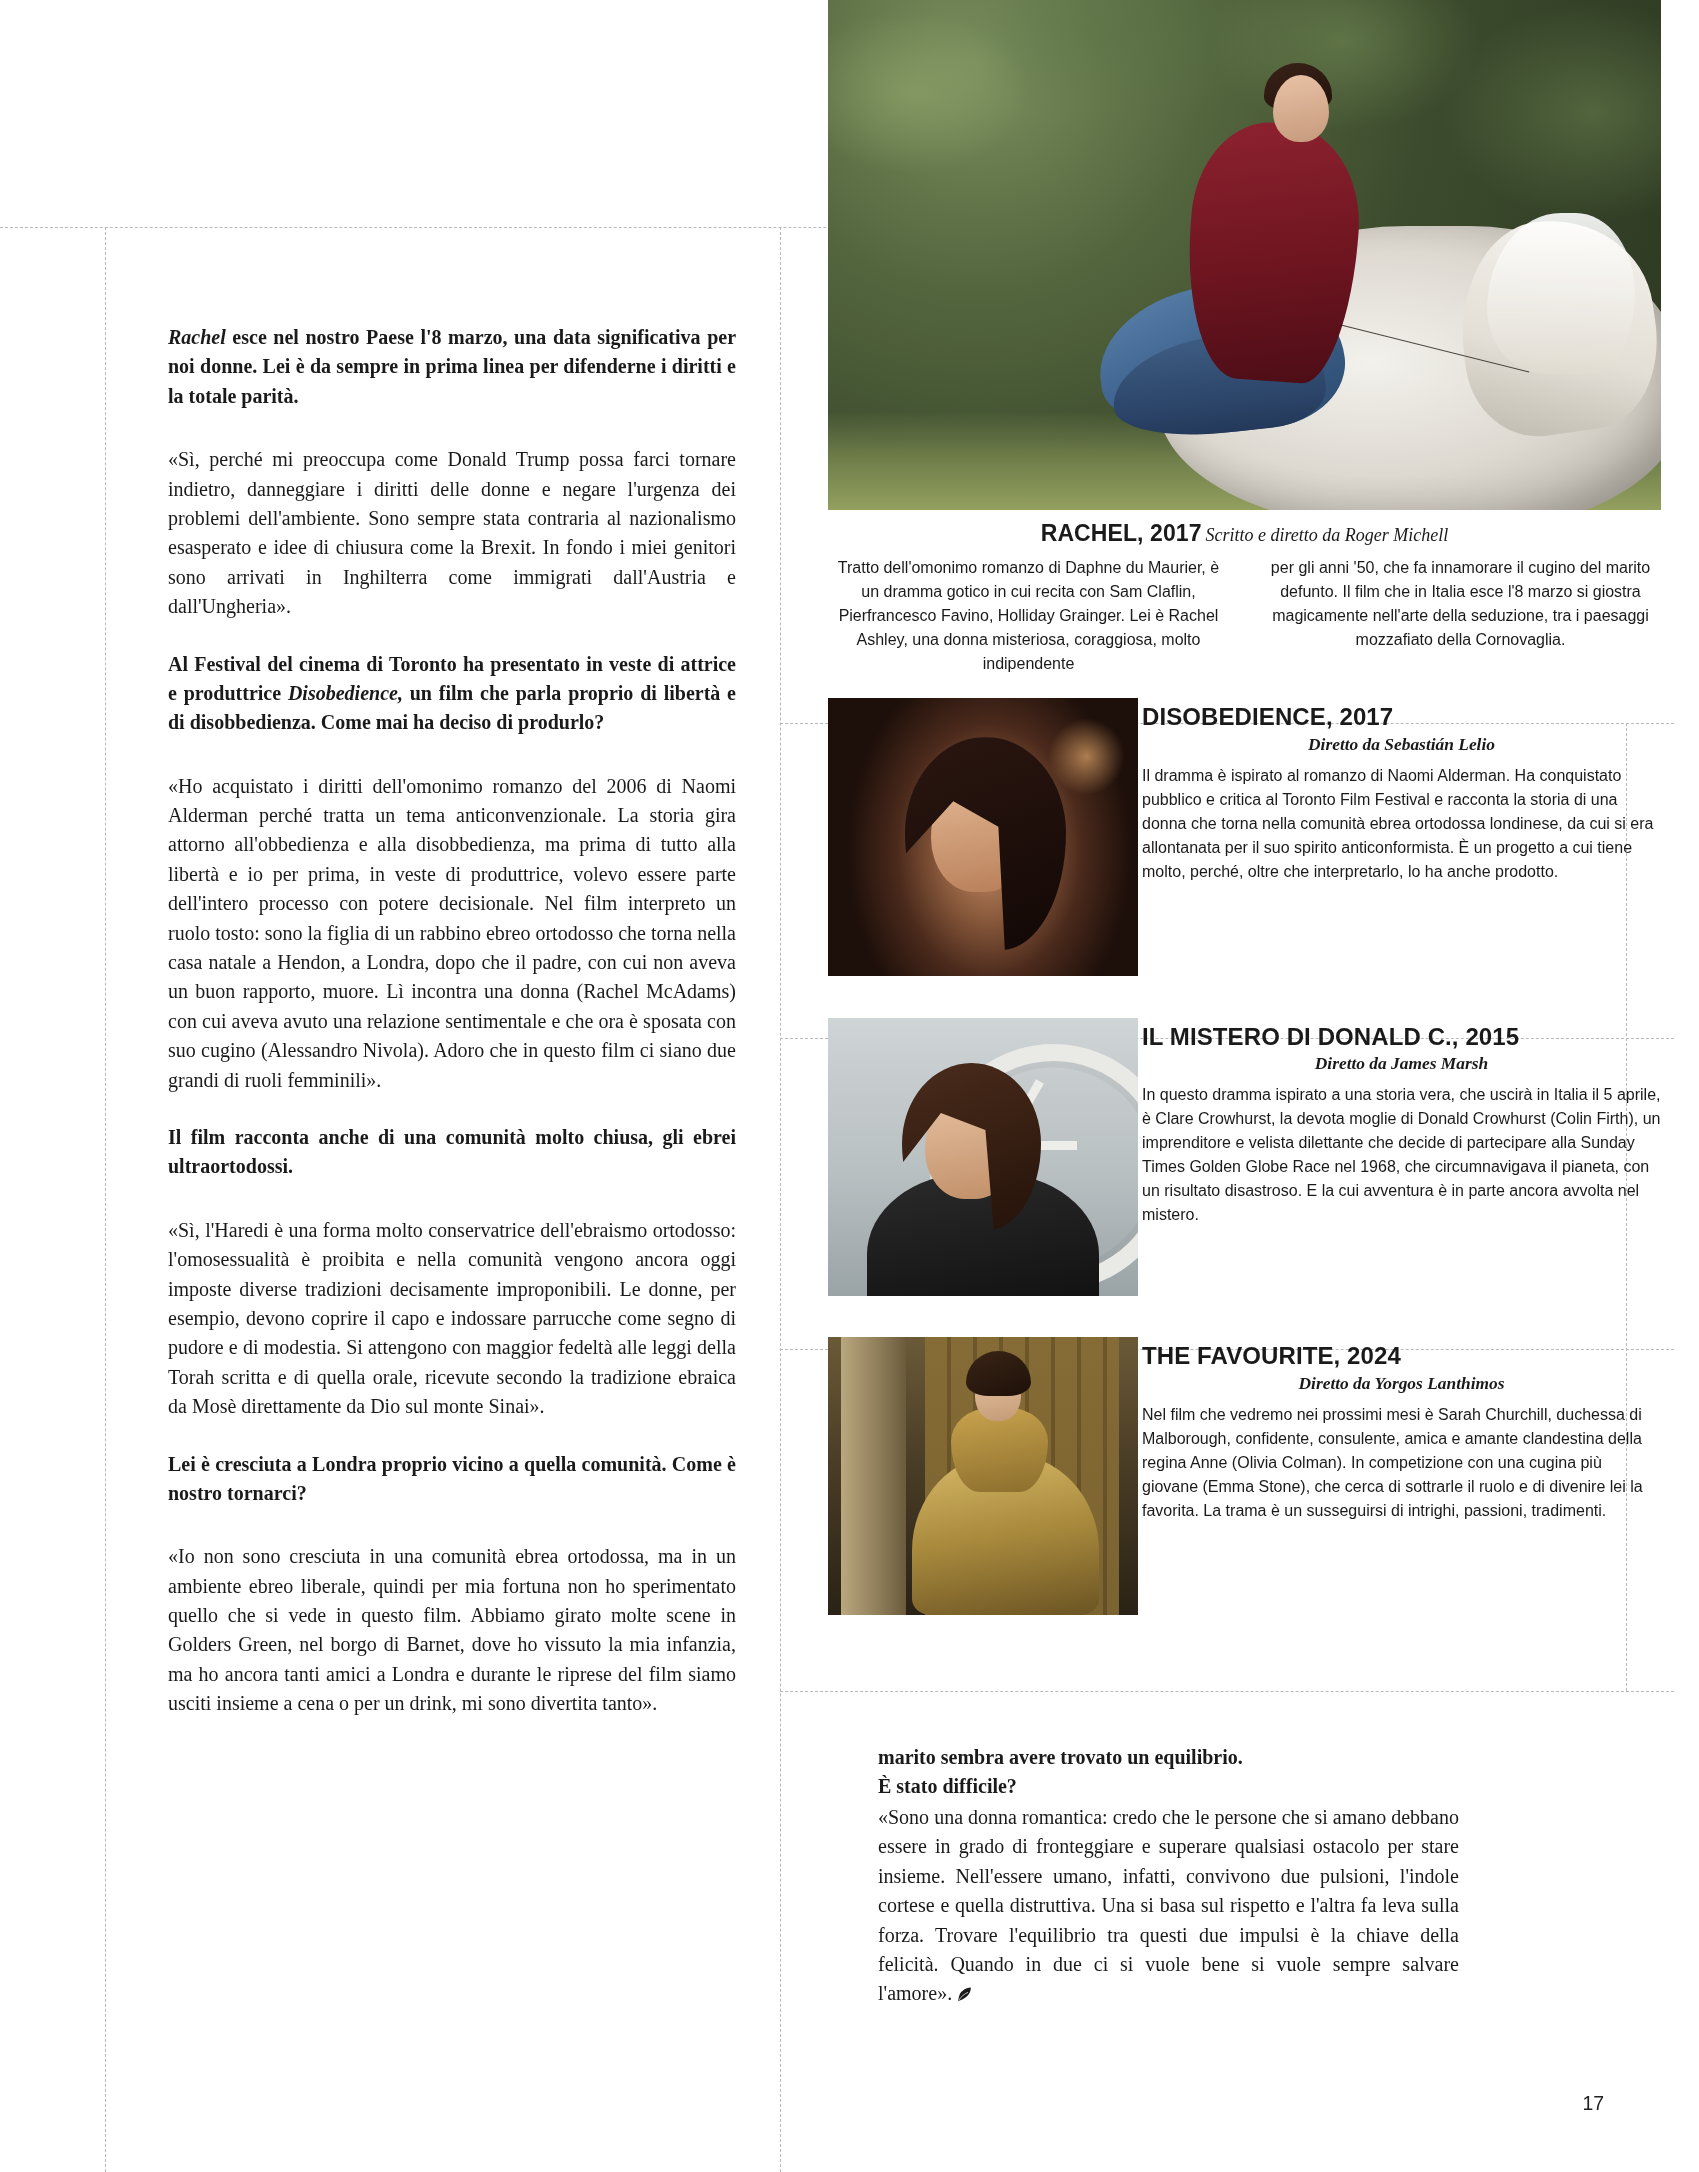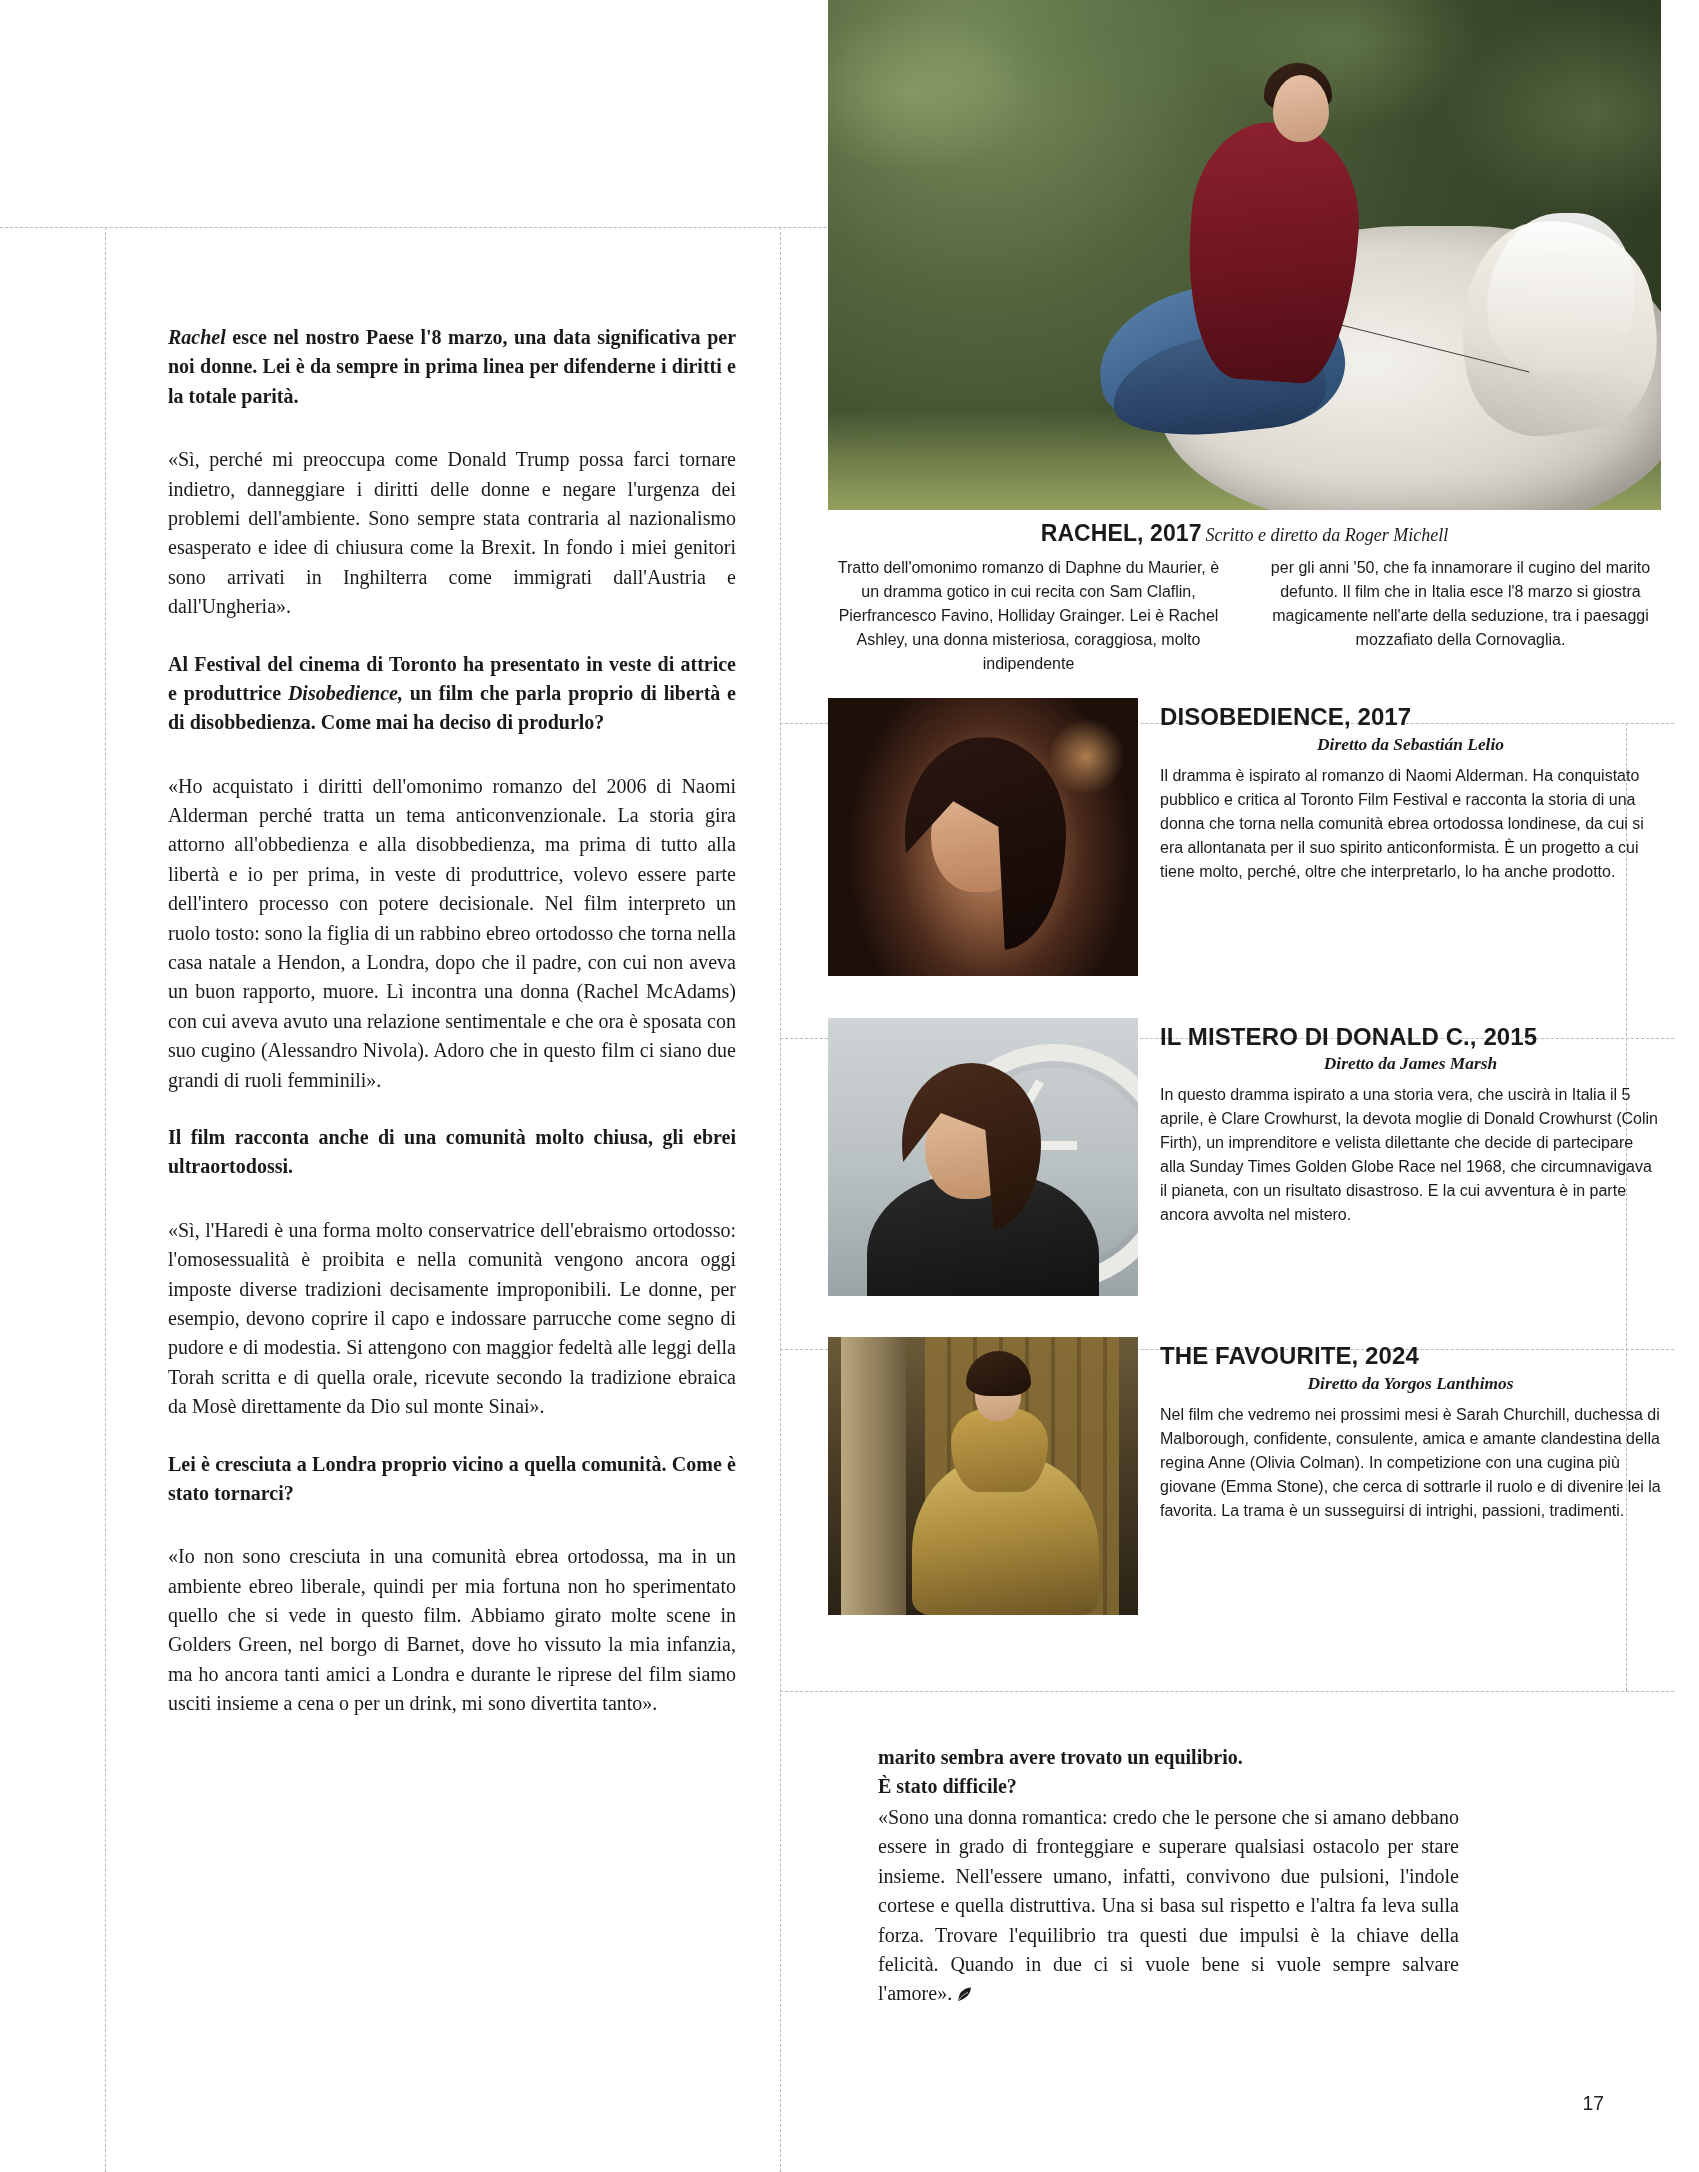--- a/index.html
+++ b/index.html
@@ -206,21 +206,21 @@
     margin-top: 9px;
     column-count: 2;
     column-gap: 31px;
     font-family: "Liberation Sans", sans-serif;
     font-size: 16px;
     line-height: 1.5;
   }
 
   .film-card {
     display: flex;
-    gap: 22px;
+    gap: 4px;
     margin-top: 22px;
     padding-bottom: 19.4px;
   }
   .film-thumb {
     width: 310px;
     height: 278px;
     flex: 0 0 310px;
     overflow: hidden;
     position: relative;
   }
@@ -401,21 +401,21 @@
 
   <p class="question"><em>Rachel</em> <span>esce nel nostro Paese l'8 marzo, una data significativa per noi donne. Lei è da sempre in prima linea per difenderne i diritti e la totale parità.</span></p>
   <p class="answer q">«Sì, perché mi preoccupa come Donald Trump possa farci tornare indietro, danneggiare i diritti delle donne e negare l'urgenza dei problemi dell'ambiente. Sono sempre stata contraria al nazionalismo esasperato e idee di chiusura come la Brexit. In fondo i miei genitori sono arrivati in Inghilterra come immigrati dall'Austria e dall'Ungheria».</p>
 
   <p class="question">Al Festival del cinema di Toronto ha presentato in veste di attrice e produttrice <em>Disobedience,</em> un film che parla proprio di libertà e di disobbedienza. Come mai ha deciso di produrlo?</p>
   <p class="answer q">«Ho acquistato i diritti dell'omonimo romanzo del 2006 di Naomi Alderman perché tratta un tema anticonvenzionale. La storia gira attorno all'obbedienza e alla disobbedienza, ma prima di tutto alla libertà e io per prima, in veste di produttrice, volevo essere parte dell'intero processo con potere decisionale. Nel film interpreto un ruolo tosto: sono la figlia di un rabbino ebreo ortodosso che torna nella casa natale a Hendon, a Londra, dopo che il padre, con cui non aveva un buon rapporto, muore. Lì incontra una donna (Rachel McAdams) con cui aveva avuto una relazione sentimentale e che ora è sposata con suo cugino (Alessandro Nivola). Adoro che in questo film ci siano due grandi di ruoli femminili».</p>
 
   <p class="question">Il film racconta anche di una comunità molto chiusa, gli ebrei ultraortodossi.</p>
   <p class="answer q">«Sì, l'Haredi è una forma molto conservatrice dell'ebraismo ortodosso: l'omosessualità è proibita e nella comunità vengono ancora oggi imposte diverse tradizioni decisamente improponibili. Le donne, per esempio, devono coprire il capo e indossare parrucche come segno di pudore e di modestia. Si attengono con maggior fedeltà alle leggi della Torah scritta e di quella orale, ricevute secondo la tradizione ebraica da Mosè direttamente da Dio sul monte Sinai».</p>
 
-  <p class="question">Lei è cresciuta a Londra proprio vicino a quella comunità. Come è stato tornarci?</p>
+  <p class="question">Lei è cresciuta a Londra proprio vicino a quella comunità. Come è nostro tornarci?</p>
   <p class="answer q">«Io non sono cresciuta in una comunità ebrea ortodossa, ma in un ambiente ebreo liberale, quindi per mia fortuna non ho sperimentato quello che si vede in questo film. Abbiamo girato molte scene in Golders Green, nel borgo di Barnet, dove ho vissuto la mia infanzia, ma ho ancora tanti amici a Londra e durante le riprese del film siamo usciti insieme a cena o per un drink, mi sono divertita tanto».</p>
 
 </div>
 
 <div id="right-column">
 
   <div id="hero">
     <div class="sky"></div>
     <div class="foliage"></div>
     <div class="grass"></div>

